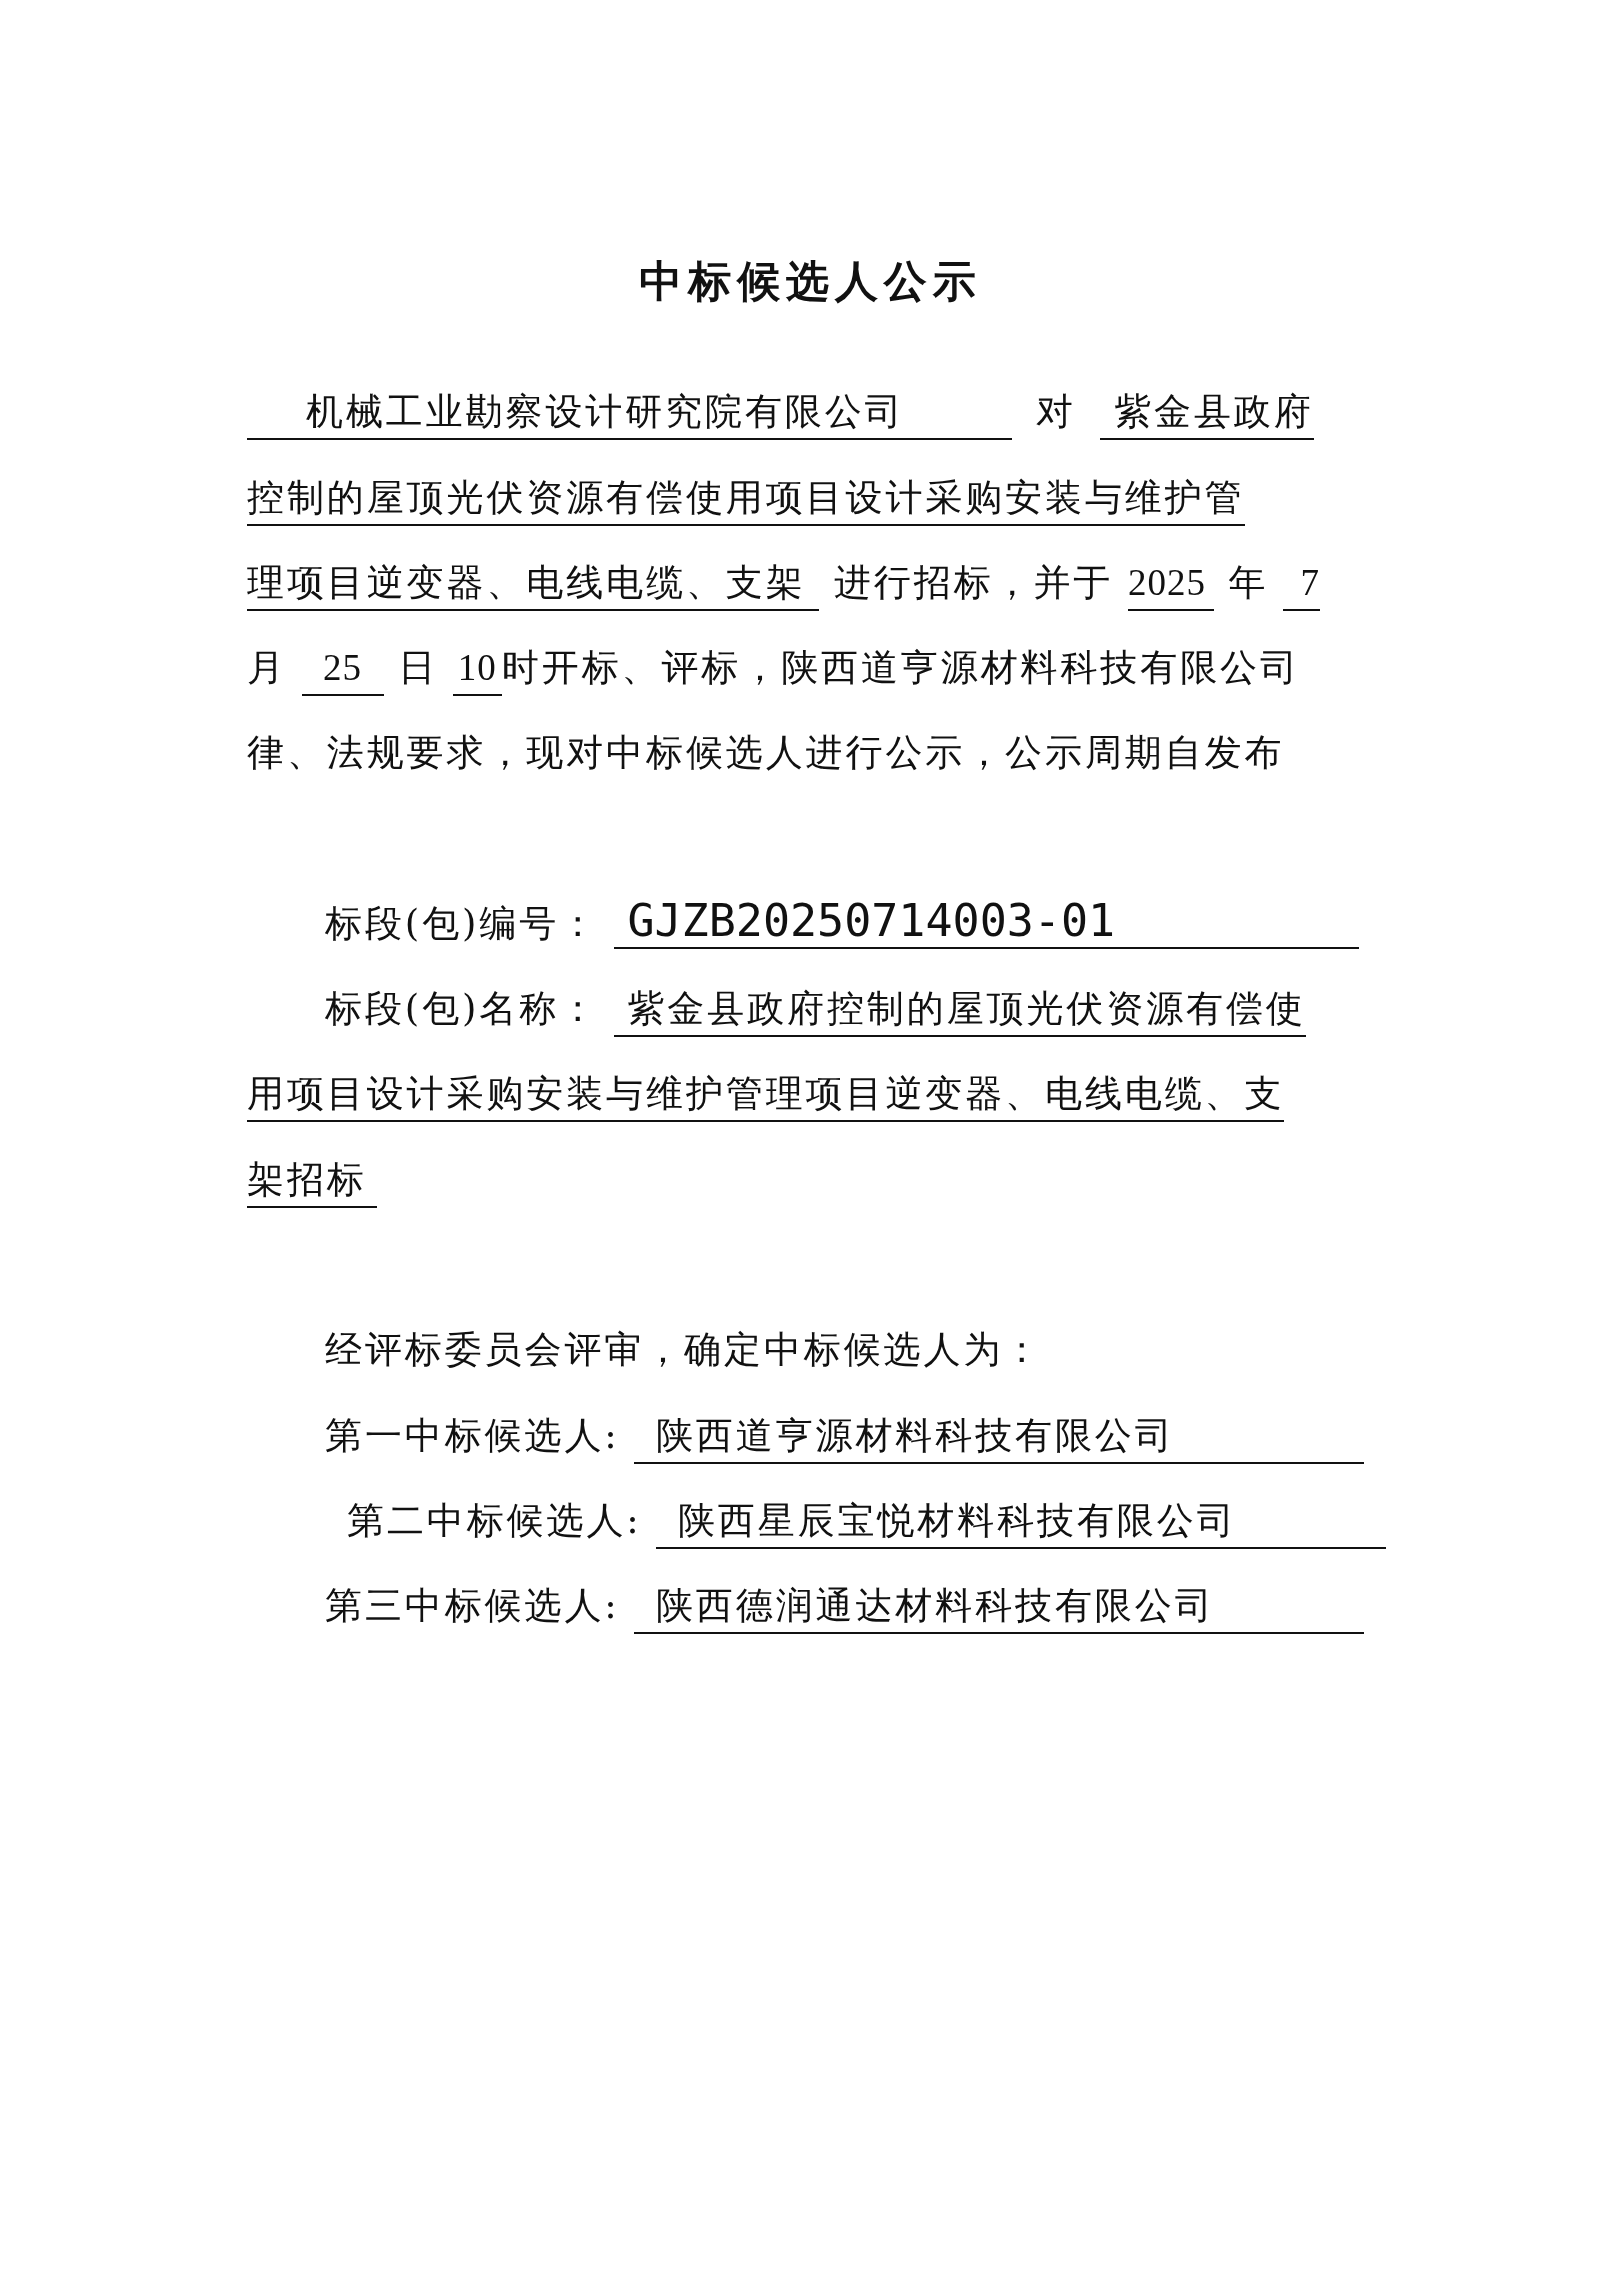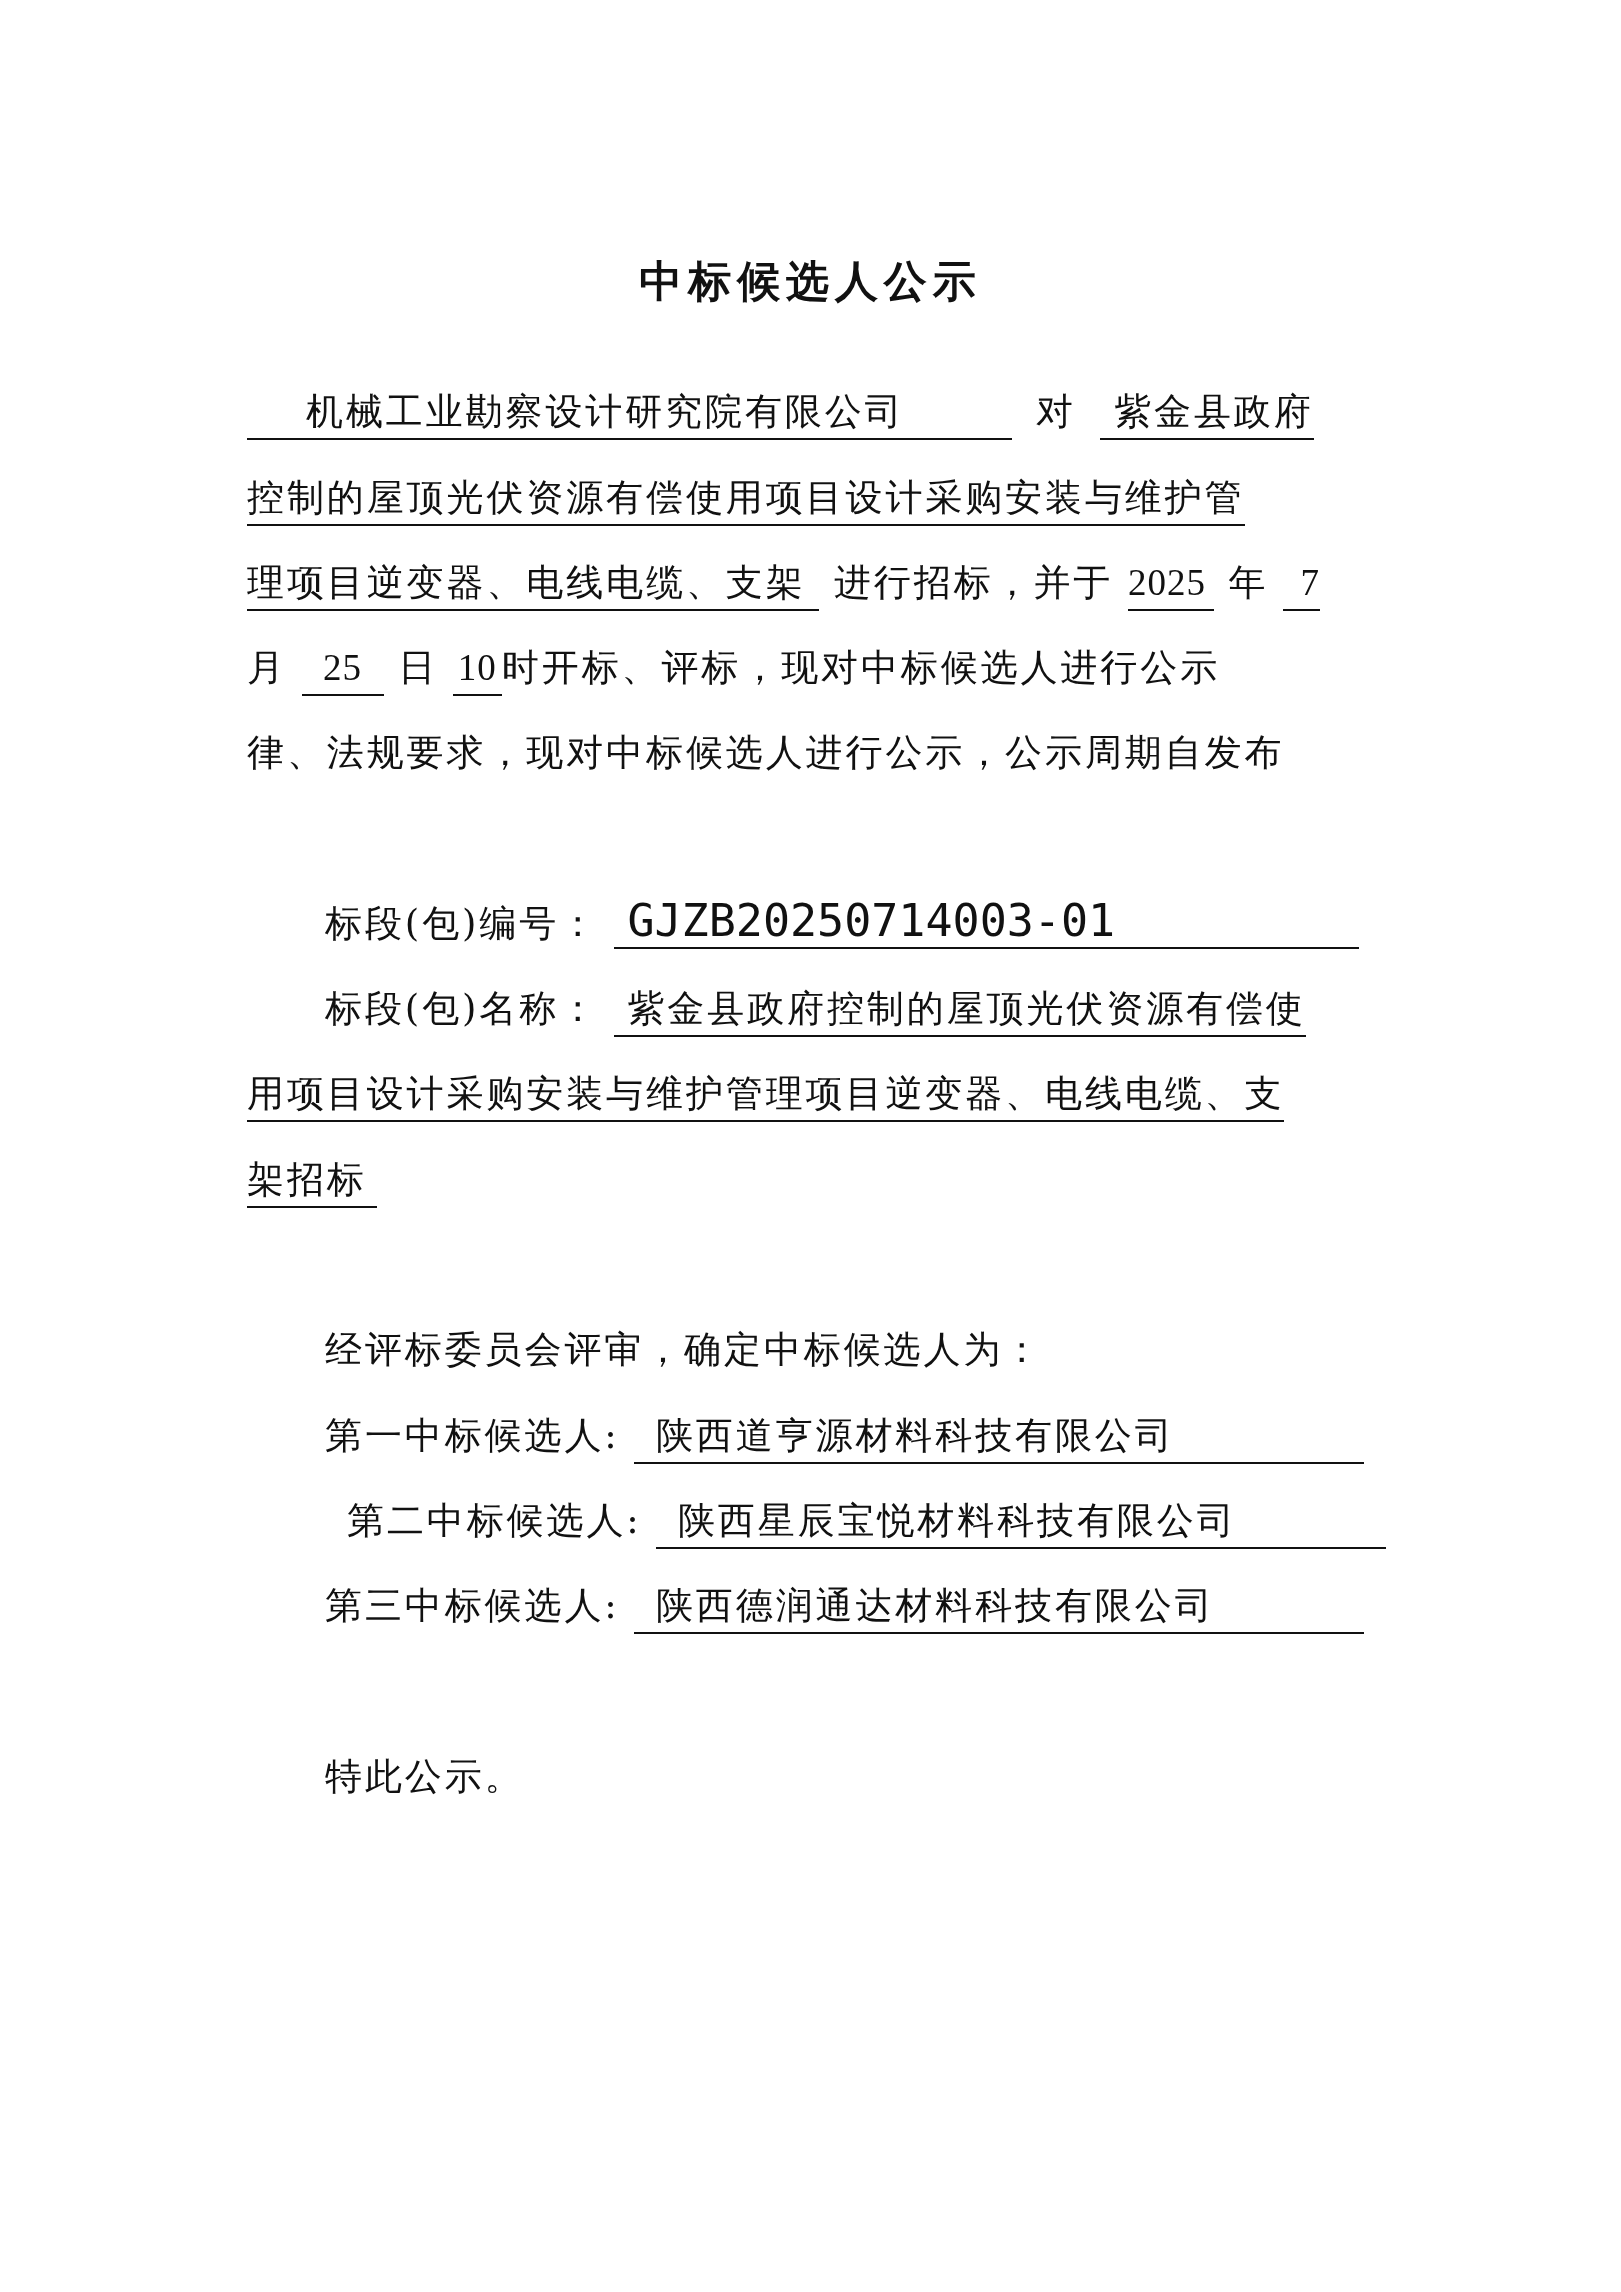--- a/index.html
+++ b/index.html
@@ -80,21 +80,21 @@
     <span>进行招标，并于</span>
     <span class="u num" style="padding-right:7.8px;">2025</span>
     <span>年</span>
     <span class="u num" style="padding-left:17.6px;">7</span>
   </div>
 
   <div class="line" style="top:638px;">
     <span>月</span>
     <span class="u num" style="width:82px; text-align:center;">25</span>
     <span>日</span>
-    <span class="u num" style="width:49px; text-align:center;">10</span><span>时开标、评标，现对中标候选人进行公示</span>
+    <span class="u num" style="width:49px; text-align:center;">10</span><span>时开标、评标，陕西道亨源材料科技有限公司</span>
   </div>
 
   <div class="line" style="top:723px;">律、法规要求，现对中标候选人进行公示，公示周期自发布</div>
 
 
   <div class="line indent" style="top:894px;">
     <span>标段(包)编号：</span>
     <span class="fill mono" style="width:745px; padding-left:13.7px; box-sizing:border-box;">GJZB20250714003-01</span>
   </div>
 
@@ -118,16 +118,15 @@
   </div>
   <div class="line indent" style="top:1491px;margin-left:22px;">
     <span>第二中标候选人:</span>
     <span class="fill" style="width:730px; padding-left:21.6px; box-sizing:border-box;">陕西星辰宝悦材料科技有限公司</span>
   </div>
   <div class="line indent" style="top:1576px;">
     <span>第三中标候选人:</span>
     <span class="fill" style="width:730px; padding-left:21.6px; box-sizing:border-box;">陕西德润通达材料科技有限公司</span>
   </div>
 
-  <div class="line indent" style="top:1747px;">特此公示。</div>
 
 </div>
 
 
 </body></html>

